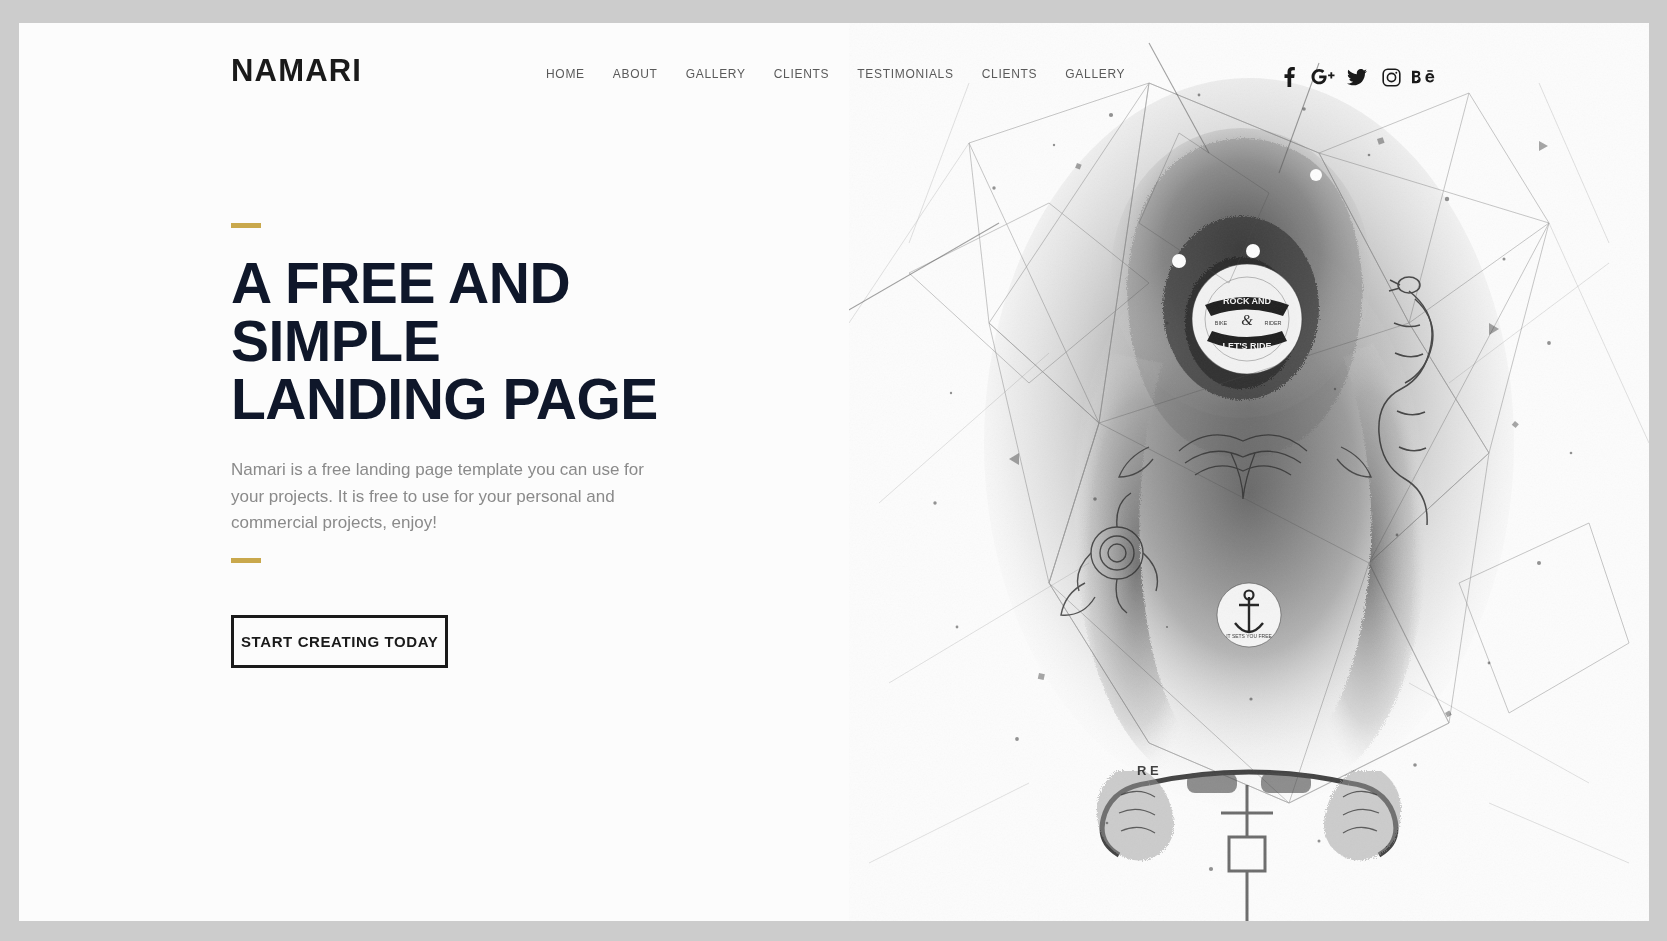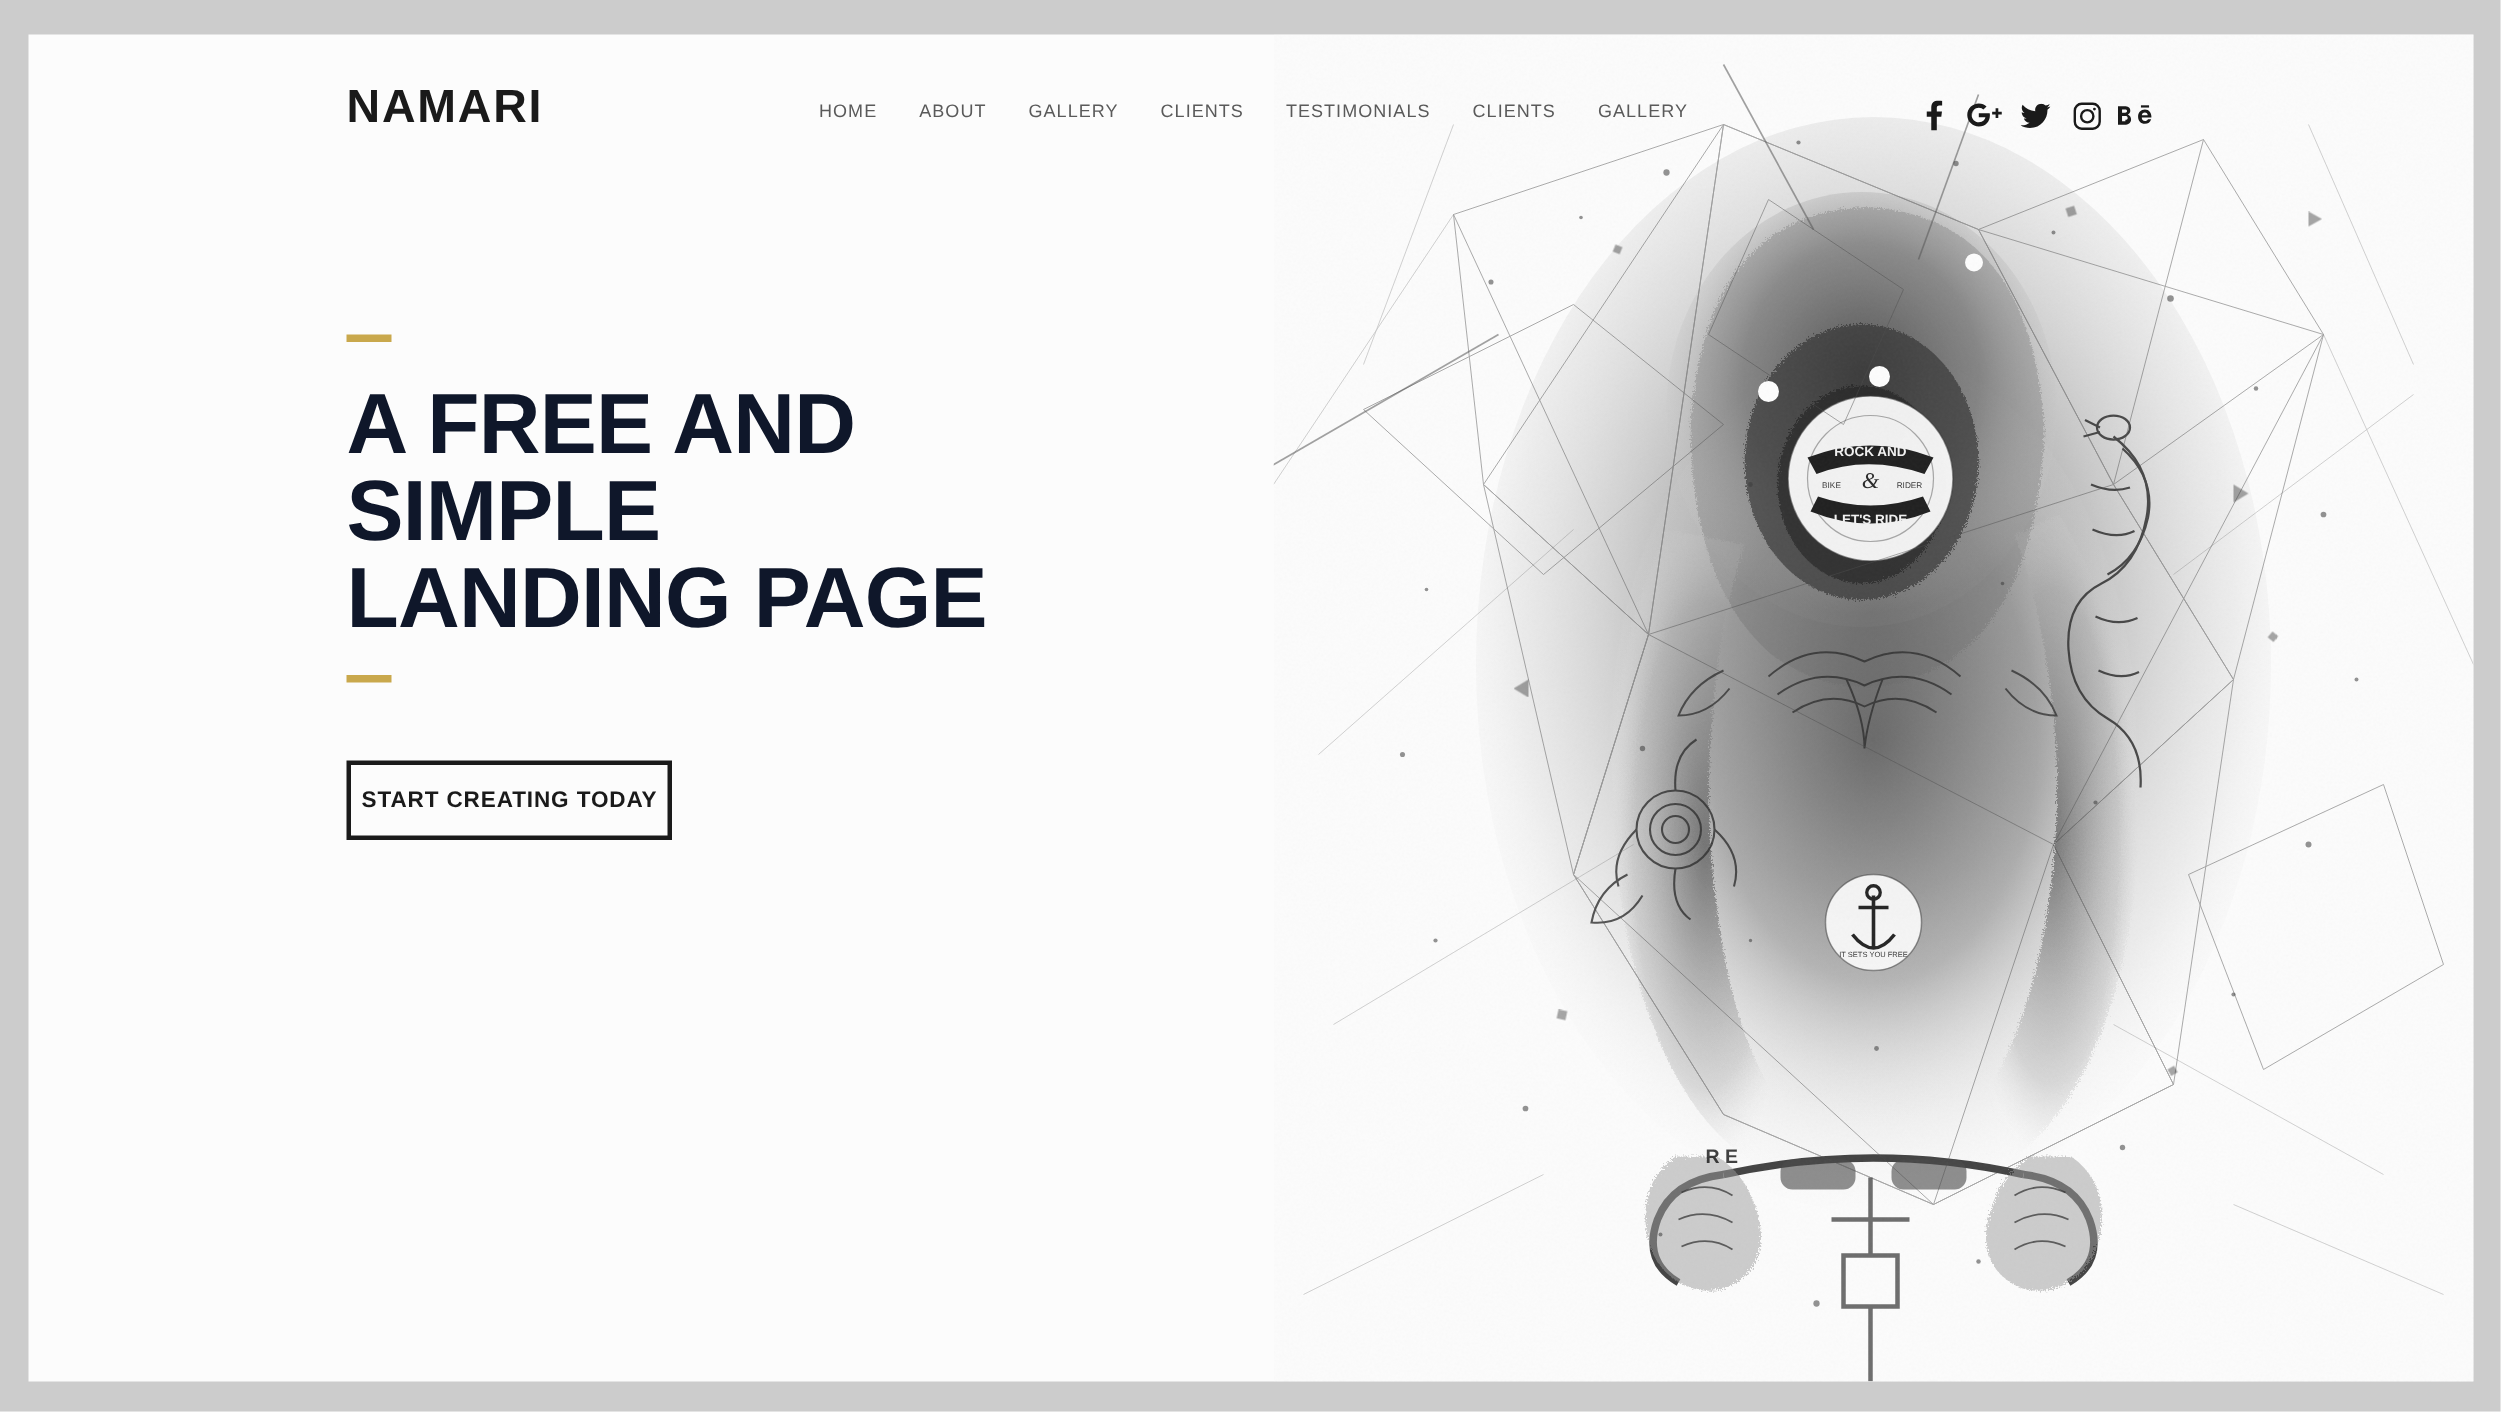--- a/index.html
+++ b/index.html
@@ -408,20 +408,21 @@
         <rect width="800" height="898" filter="url(#grain)" fill="#7a7a7a" opacity="0.16"></rect>
       </svg>
     </div>
 
     <div class="hero-text">
 
       <div class="accent-bar accent-bar-top"></div>
 
       <h1 class="hero-title">A Free and Simple Landing Page</h1>
 
+      <p class="hero-sub">Namari is a free landing page template you can use for your projects. It is free to use for your personal and commercial projects, enjoy!</p>
 
       <div class="accent-bar accent-bar-bottom"></div>
 
       <button class="cta-button">START CREATING TODAY</button>
 
     </div>
   </section>
 
 </div>
 

